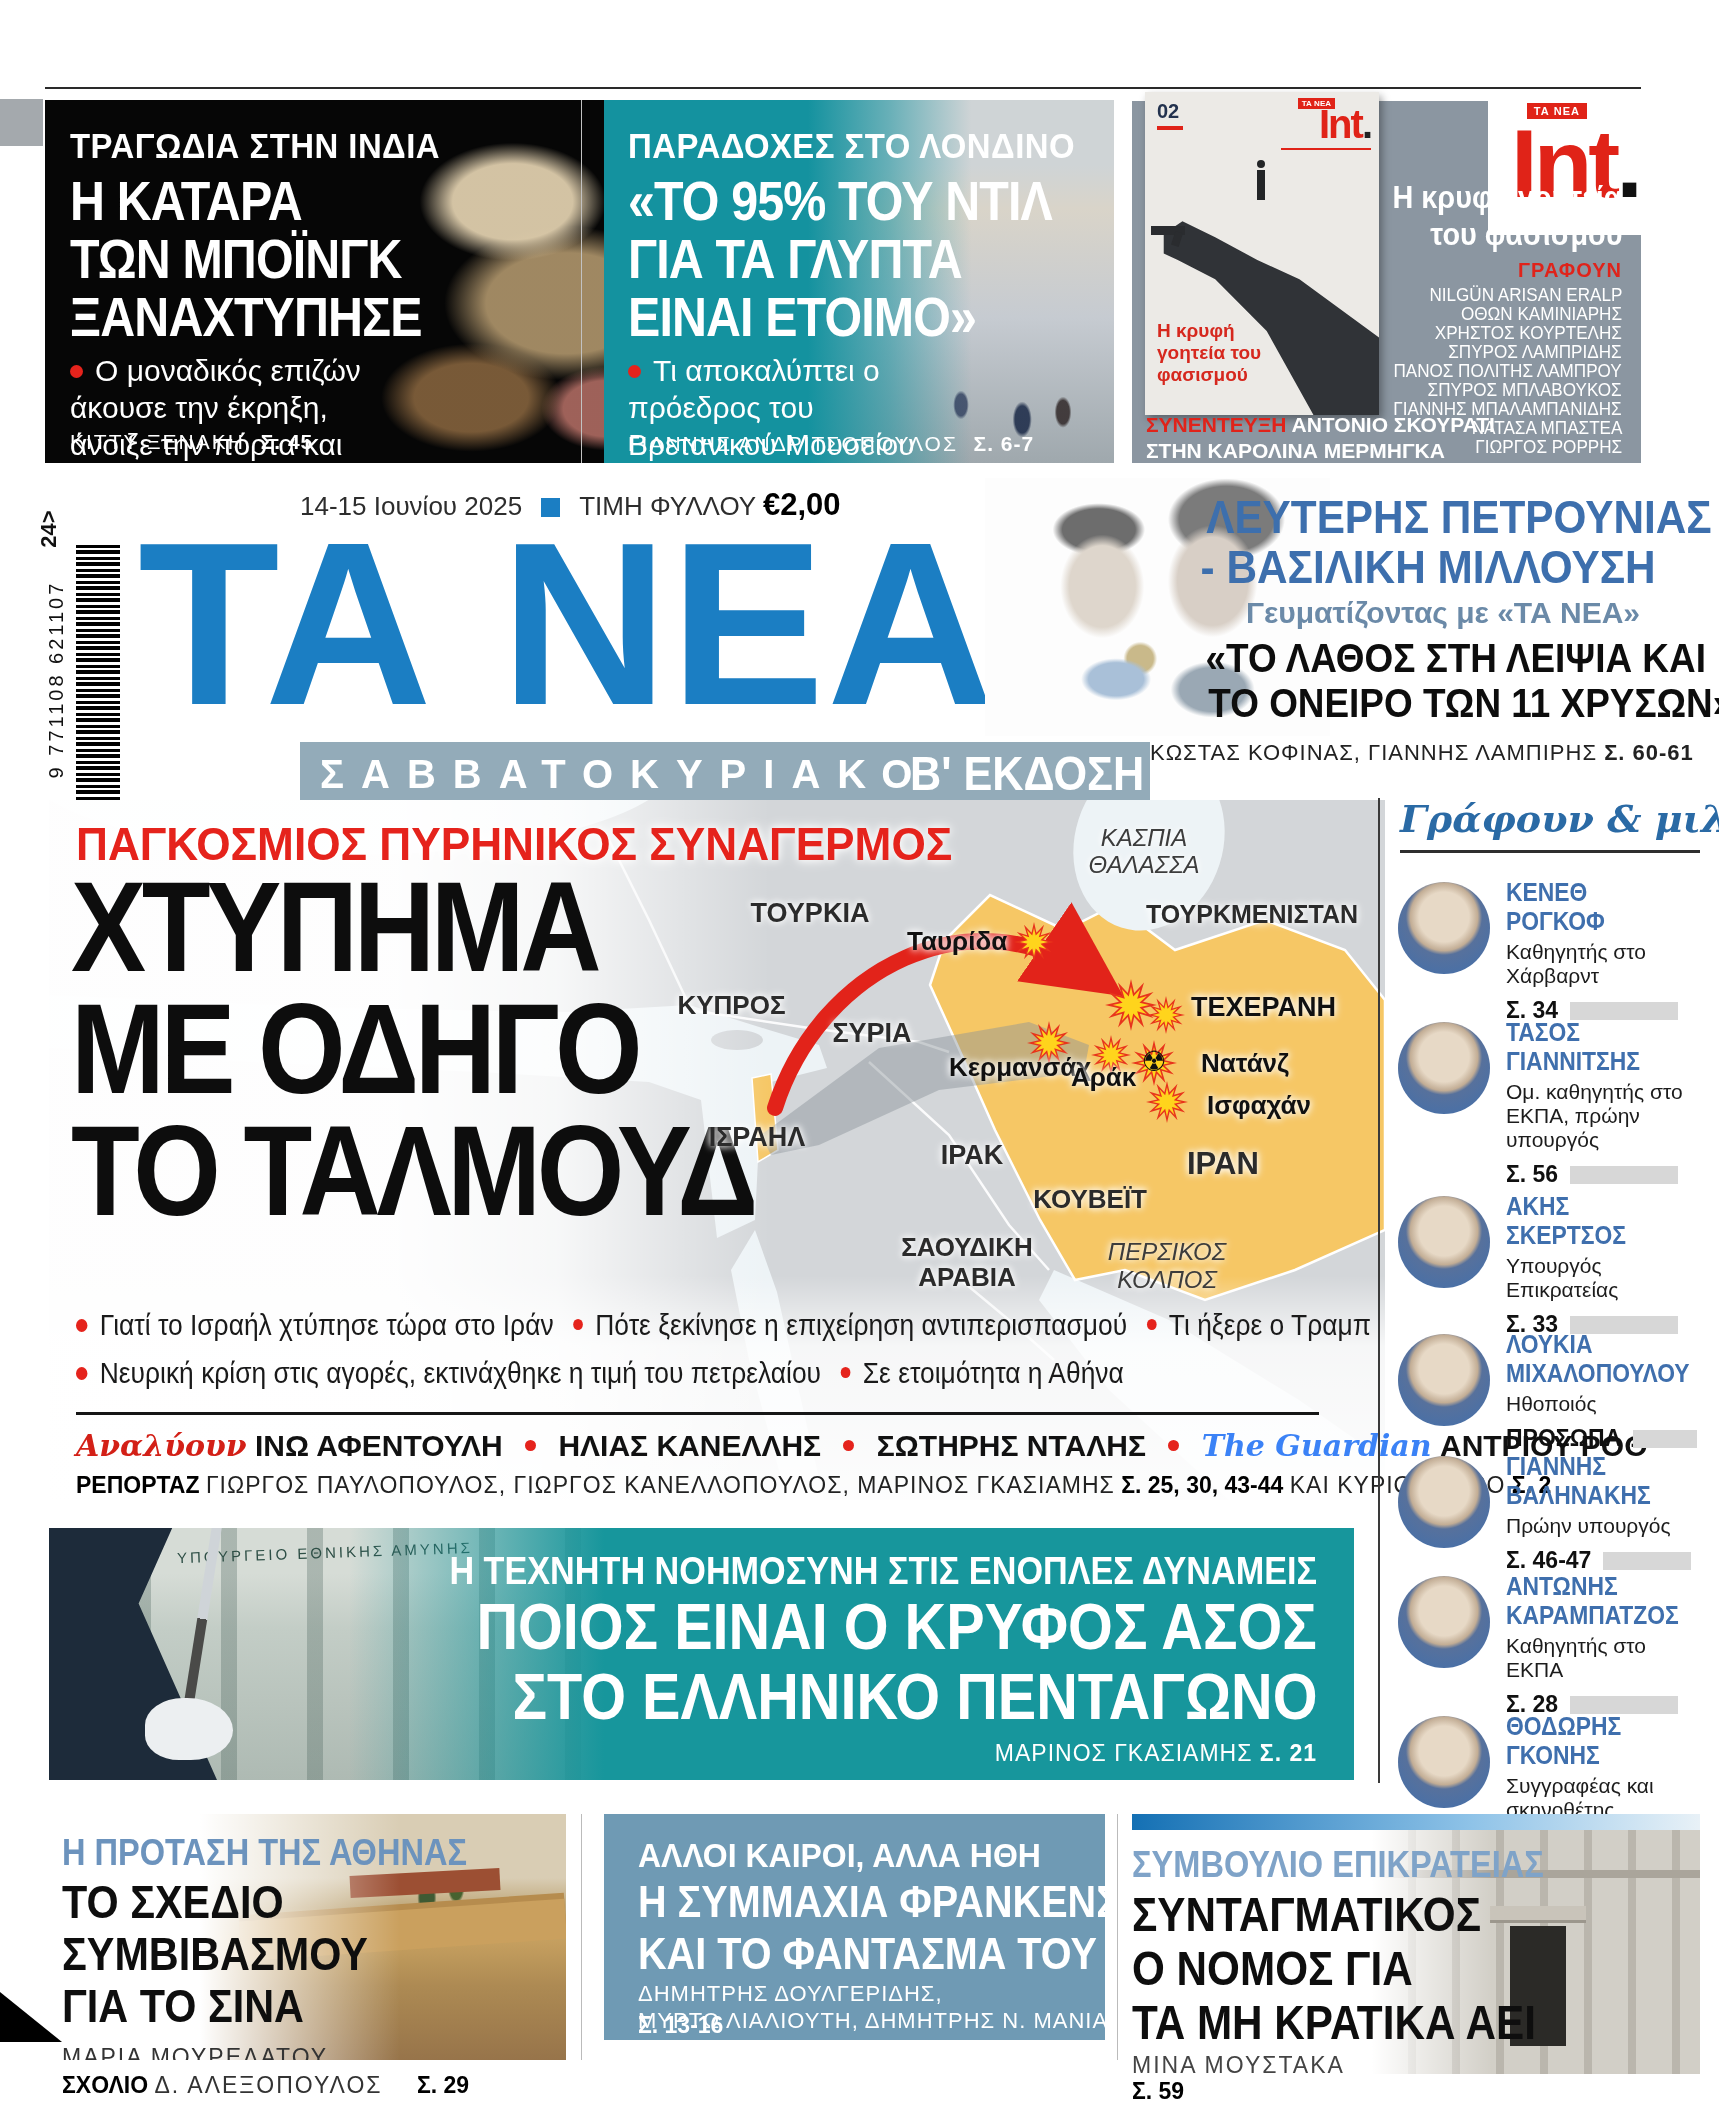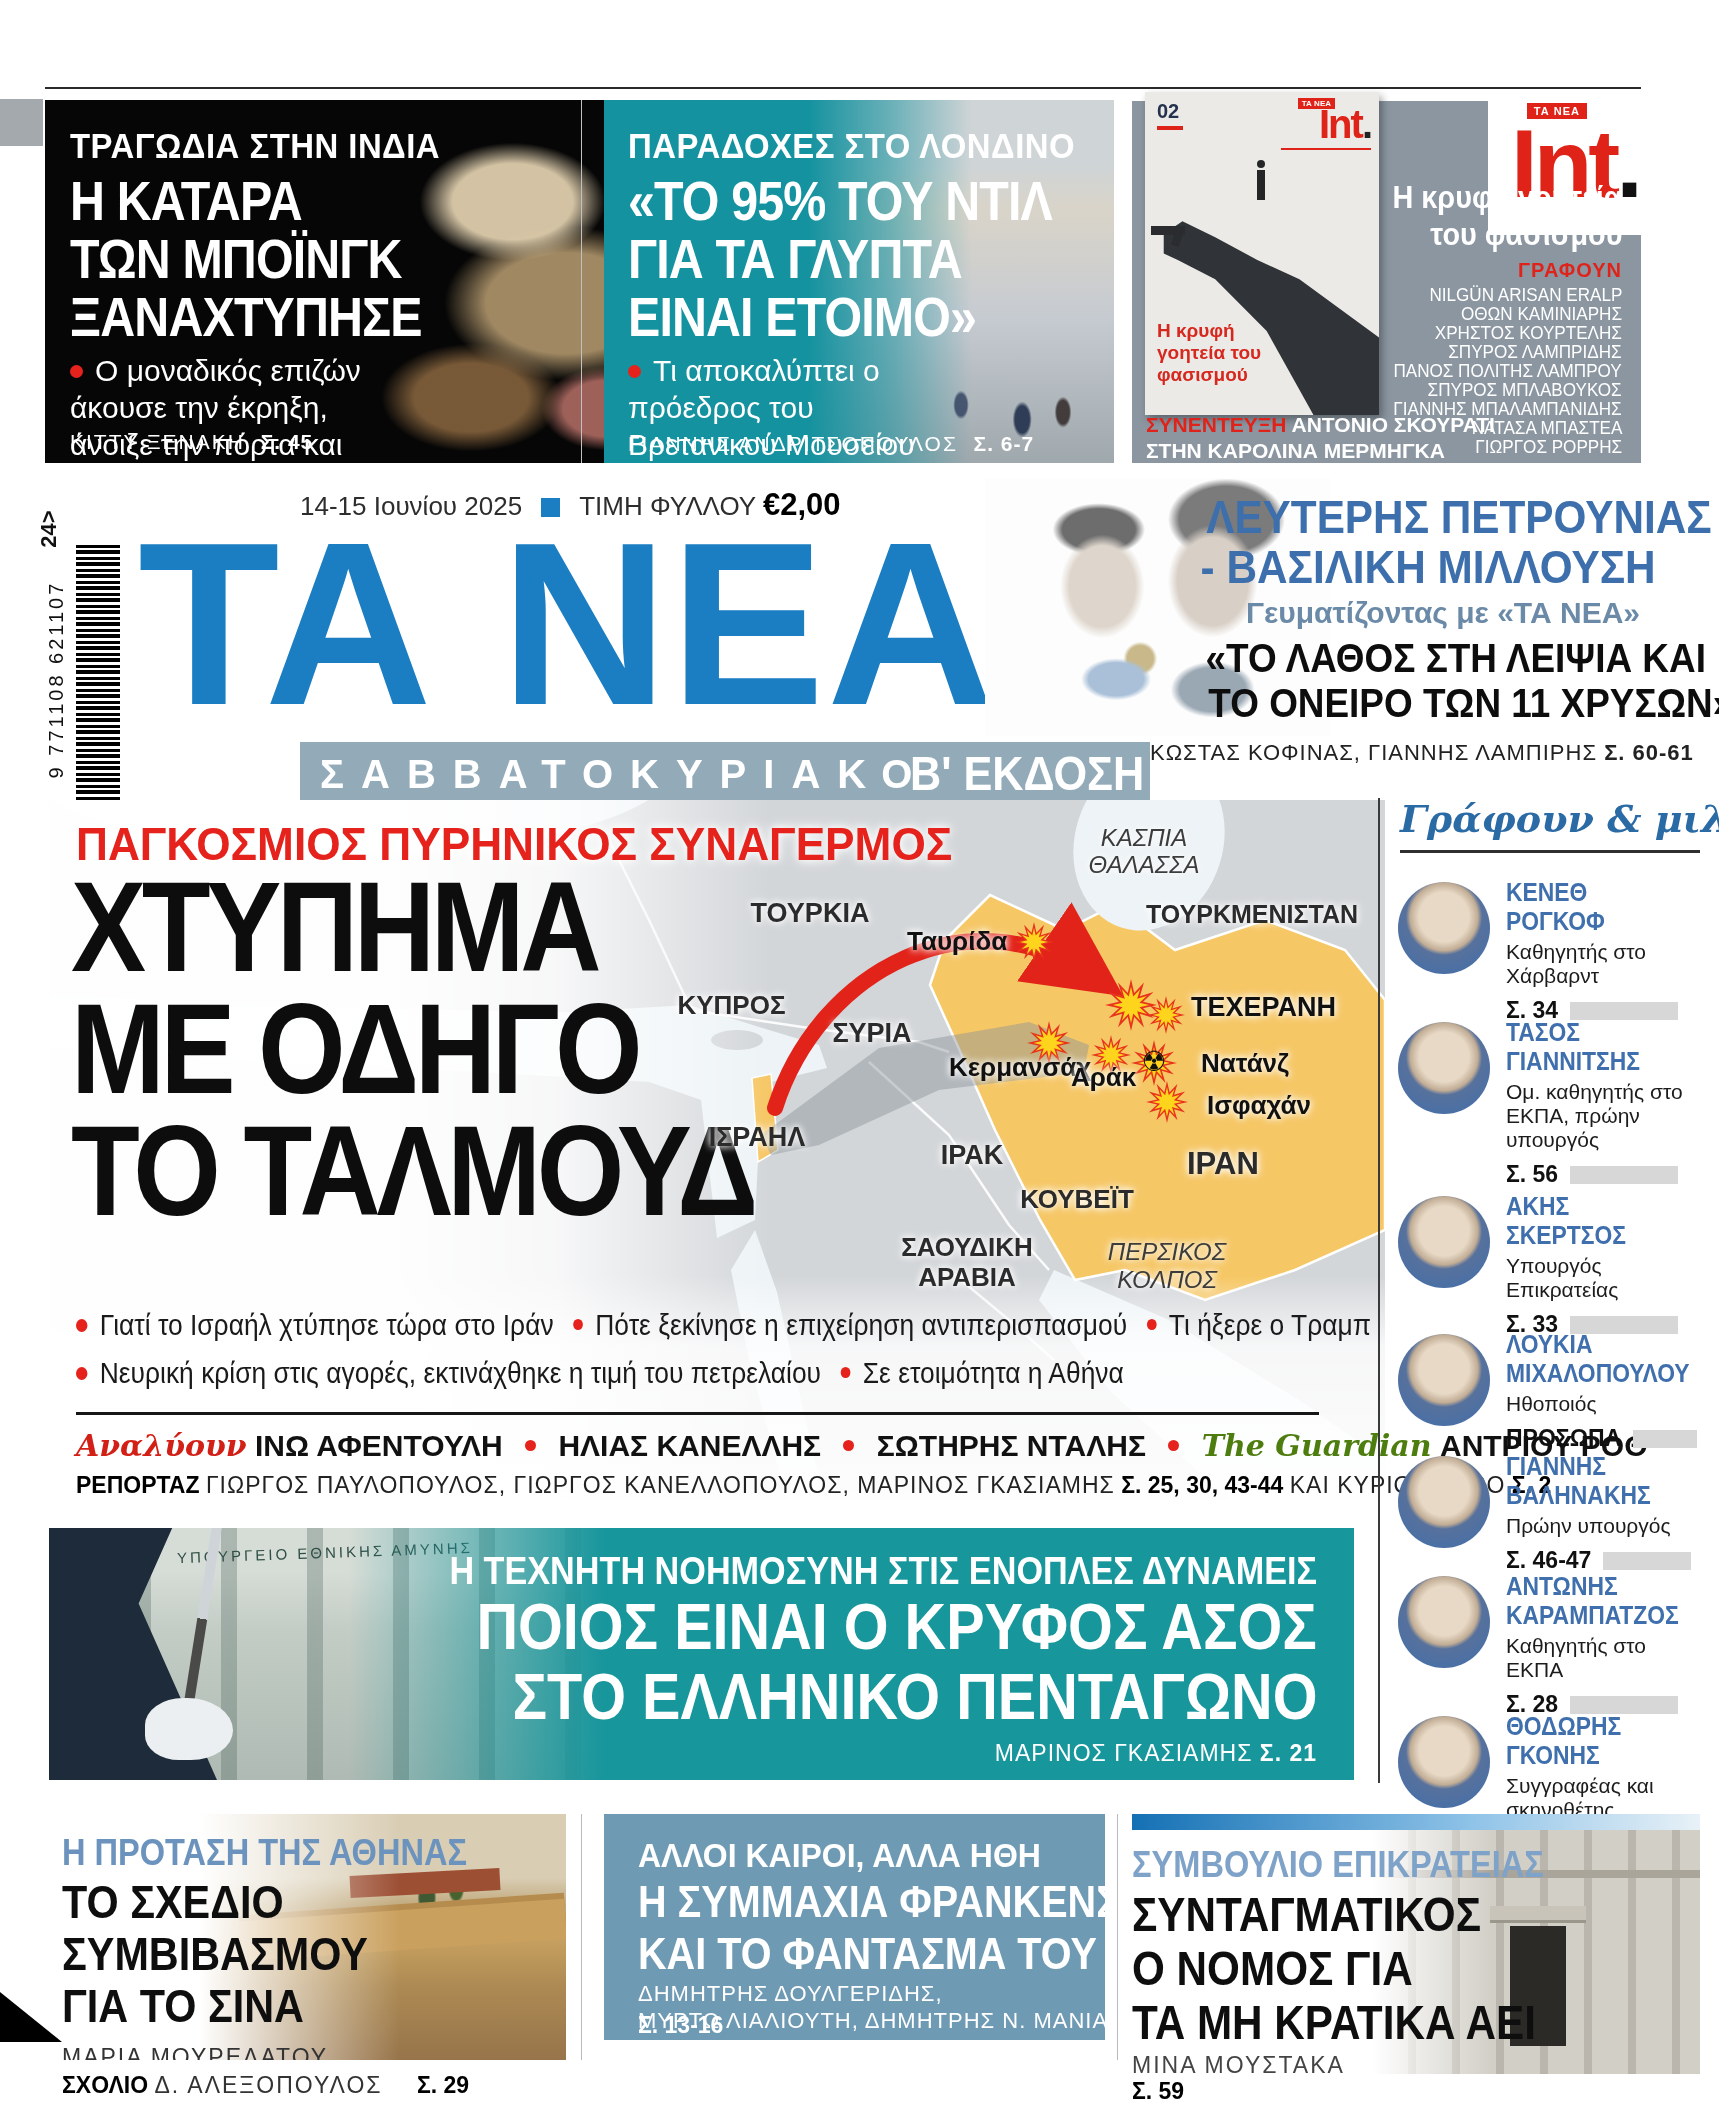--- a/index.html
+++ b/index.html
@@ -209,21 +209,21 @@
     <div class="maplab site nw" style="left:1142px;top:192px;font-size:27px;">ΤΕΧΕΡΑΝΗ</div>
     <div class="maplab ctr" style="left:620px;top:190px;width:125px;font-size:26px;">ΚΥΠΡΟΣ</div>
     <div class="maplab ctr" style="left:768px;top:218px;width:110px;">ΣΥΡΙΑ</div>
     <div class="maplab site nw" style="left:900px;top:252px;font-size:26px;">Κερμανσάχ</div>
     <div class="maplab site nw" style="left:1022px;top:262px;font-size:26px;">Αράκ</div>
     <div class="maplab site nw" style="left:1152px;top:248px;font-size:26px;">Νατάνζ</div>
     <div class="maplab site nw" style="left:1158px;top:290px;font-size:26px;">Ισφαχάν</div>
     <div class="maplab ctr" style="left:878px;top:296px;width:90px;margin-top:44px;">ΙΡΑΚ</div>
     <div class="maplab ctr" style="left:648px;top:322px;width:120px;font-weight:700;">ΙΣΡΑΗΛ</div>
     <div class="maplab nw" style="left:1138px;top:346px;font-size:31px;font-weight:800;">ΙΡΑΝ</div>
-    <div class="maplab ctr" style="left:958px;top:384px;width:140px;font-size:26px;">ΚΟΥΒΕΪΤ</div>
+    <div class="maplab ctr" style="left:958px;top:384px;width:140px;font-size:26px;text-align:right;">ΚΟΥΒΕΪΤ</div>
     <div class="maplab ctr" style="left:838px;top:432px;width:160px;font-size:26px;line-height:30px;"><span>ΣΑΟΥΔΙΚΗ</span><br><span>ΑΡΑΒΙΑ</span></div>
     <div class="maplab it ctr" style="left:1048px;top:438px;width:140px;font-size:24px;line-height:28px;"><span>ΠΕΡΣΙΚΟΣ</span><br><span>ΚΟΛΠΟΣ</span></div>
 
     <span class="abs burst" style="left:965px;top:122px;width:40px;height:40px;">
         <span class="in"></span>
       </span>
     <span class="abs burst" style="left:1056px;top:179px;width:52px;height:52px;">
         <span class="in"></span>
       </span>
     <span class="abs burst" style="left:1098px;top:196px;width:38px;height:38px;">
@@ -260,21 +260,21 @@
     </div>
     <div class="abs" style="left:27px;top:612px;width:1243px;height:3px;background:#161616;"></div>
     <div class="abs nw" style="left:27px;top:628px;font-size:30px;color:#111;">
       <span style="font-family:'DejaVu Serif',serif;font-style:italic;font-weight:700;color:#d32017;">Αναλύουν</span>
       <span style="font-weight:800;"> <span>ΙΝΩ ΑΦΕΝΤΟΥΛΗ</span></span>
       <span class="sdot"></span>
       <span style="font-weight:800;"><span>ΗΛΙΑΣ ΚΑΝΕΛΛΗΣ</span></span>
       <span class="sdot"></span>
       <span style="font-weight:800;"><span>ΣΩΤΗΡΗΣ ΝΤΑΛΗΣ</span></span>
       <span class="sdot"></span>
-      <span style="font-family:'DejaVu Serif',serif;font-style:italic;font-weight:700;color:#4d7c0f;text-align:right;">The Guardian</span>
+      <span style="font-family:'DejaVu Serif',serif;font-style:italic;font-weight:700;color:#3b82f6;text-align:right;">The Guardian</span>
       <span style="font-weight:800;"> <span>ΑΝΤΡΙΟΥ ΡΟΘ</span></span>
     </div>
     <div class="abs nw" style="left:27px;top:672px;font-size:23px;color:#222;">
       <b style="font-weight:800;color:#000;">ΡΕΠΟΡΤΑΖ</b>
       <span style="letter-spacing:1px;"> <span>ΓΙΩΡΓΟΣ ΠΑΥΛΟΠΟΥΛΟΣ, ΓΙΩΡΓΟΣ ΚΑΝΕΛΛΟΠΟΥΛΟΣ, ΜΑΡΙΝΟΣ ΓΚΑΣΙΑΜΗΣ</span></span>
       <b style="font-weight:800;color:#000;"> <span>Σ. 25, 30, 43-44</span></b>
       <span style="letter-spacing:1px;"> <span>ΚΑΙ ΚΥΡΙΟ ΑΡΘΡΟ</span></span>
       <b style="font-weight:800;color:#000;"> <span>Σ. 2</span></b>
     </div>
   </div>

